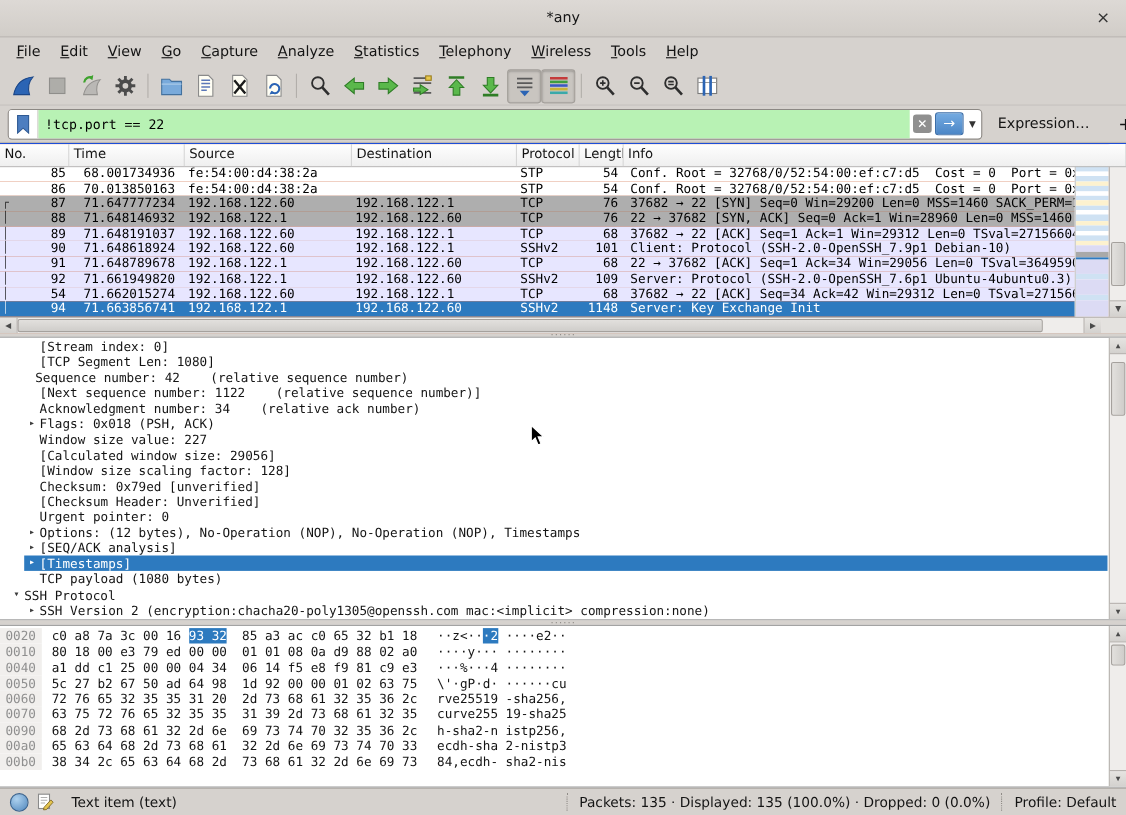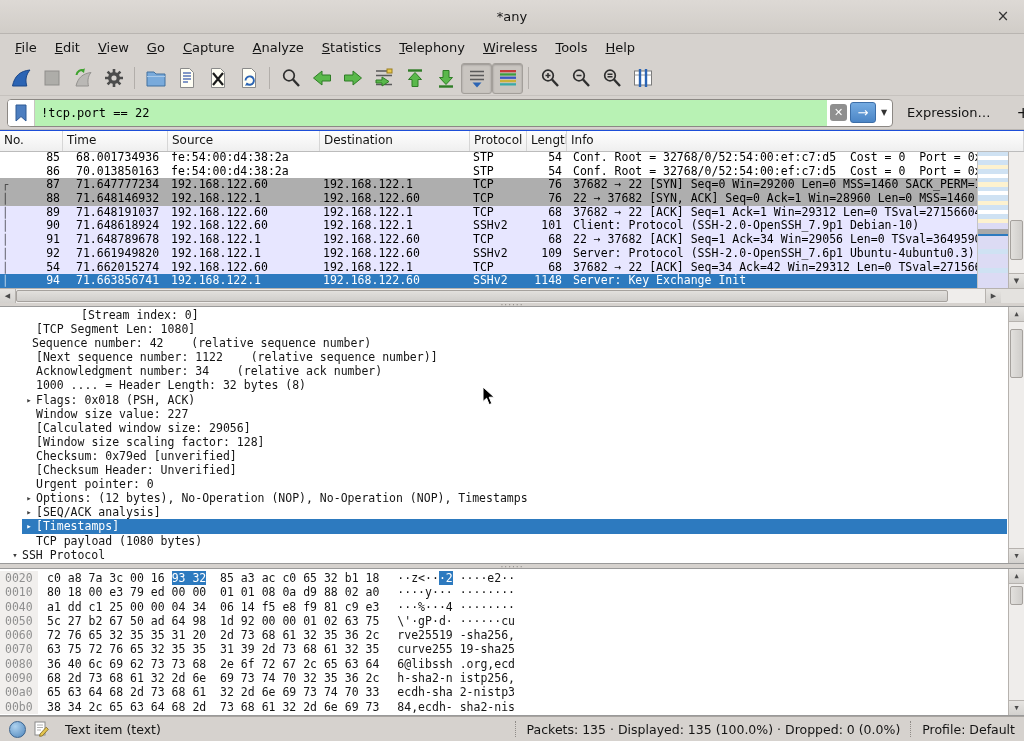--- a/index.html
+++ b/index.html
@@ -453,43 +453,39 @@
     </div>
   </div>
 
   <div class="split">
       <span class="grip">······</span>
     </div>
 
   <div class="details">
     <div class="dwrap">
 
-    <div class="dline" style="padding-left: 22px; margin-left: 45px;">
+    <div class="dline" style="padding-left: 22px;">
         <span class="dexp"></span>
         <span class="dtext">[Stream index: 0]</span>
       </div>
         <div class="dline" style="padding-left: 22px;">
         <span class="dexp"></span>
         <span class="dtext">[TCP Segment Len: 1080]</span>
       </div>
         <div class="dline" style="padding-left: 18px;">
         <span class="dexp"></span>
         <span class="dtext">Sequence number: 42    (relative sequence number)</span>
       </div>
         <div class="dline" style="padding-left: 22px;">
         <span class="dexp"></span>
         <span class="dtext">[Next sequence number: 1122    (relative sequence number)]</span>
       </div>
         <div class="dline" style="padding-left: 22px;">
         <span class="dexp"></span>
         <span class="dtext">Acknowledgment number: 34    (relative ack number)</span>
-      </div>
-        <div class="dline" style="padding-left: 22px;">
-        <span class="dexp"></span>
-        <span class="dtext">1000 .... = Header Length: 32 bytes (8)</span>
       </div>
         <div class="dline" style="padding-left: 22px;">
         <span class="dexp">▸</span>
         <span class="dtext">Flags: 0x018 (PSH, ACK)</span>
       </div>
         <div class="dline" style="padding-left: 22px;">
         <span class="dexp"></span>
         <span class="dtext">Window size value: 227</span>
       </div>
         <div class="dline" style="padding-left: 22px;">
@@ -575,25 +571,20 @@
       </div>
         <div class="hrow">
         <span class="hoff">0060</span>
         <span class="hhex"><span>72 76 65 32 35 35 31 20  2d 73 68 61 32 35 36 2c</span><span class="hl"></span><span></span></span>
         <span class="hasc"><span>rve25519 -sha256,</span><span class="hl"></span><span></span></span>
       </div>
         <div class="hrow">
         <span class="hoff">0070</span>
         <span class="hhex"><span>63 75 72 76 65 32 35 35  31 39 2d 73 68 61 32 35</span><span class="hl"></span><span></span></span>
         <span class="hasc"><span>curve255 19-sha25</span><span class="hl"></span><span></span></span>
-      </div>
-        <div class="hrow">
-        <span class="hoff">0080</span>
-        <span class="hhex"><span>36 40 6c 69 62 73 73 68  2e 6f 72 67 2c 65 63 64</span><span class="hl"></span><span></span></span>
-        <span class="hasc"><span>6@libssh .org,ecd</span><span class="hl"></span><span></span></span>
       </div>
         <div class="hrow">
         <span class="hoff">0090</span>
         <span class="hhex"><span>68 2d 73 68 61 32 2d 6e  69 73 74 70 32 35 36 2c</span><span class="hl"></span><span></span></span>
         <span class="hasc"><span>h-sha2-n istp256,</span><span class="hl"></span><span></span></span>
       </div>
         <div class="hrow">
         <span class="hoff">00a0</span>
         <span class="hhex"><span>65 63 64 68 2d 73 68 61  32 2d 6e 69 73 74 70 33</span><span class="hl"></span><span></span></span>
         <span class="hasc"><span>ecdh-sha 2-nistp3</span><span class="hl"></span><span></span></span>

